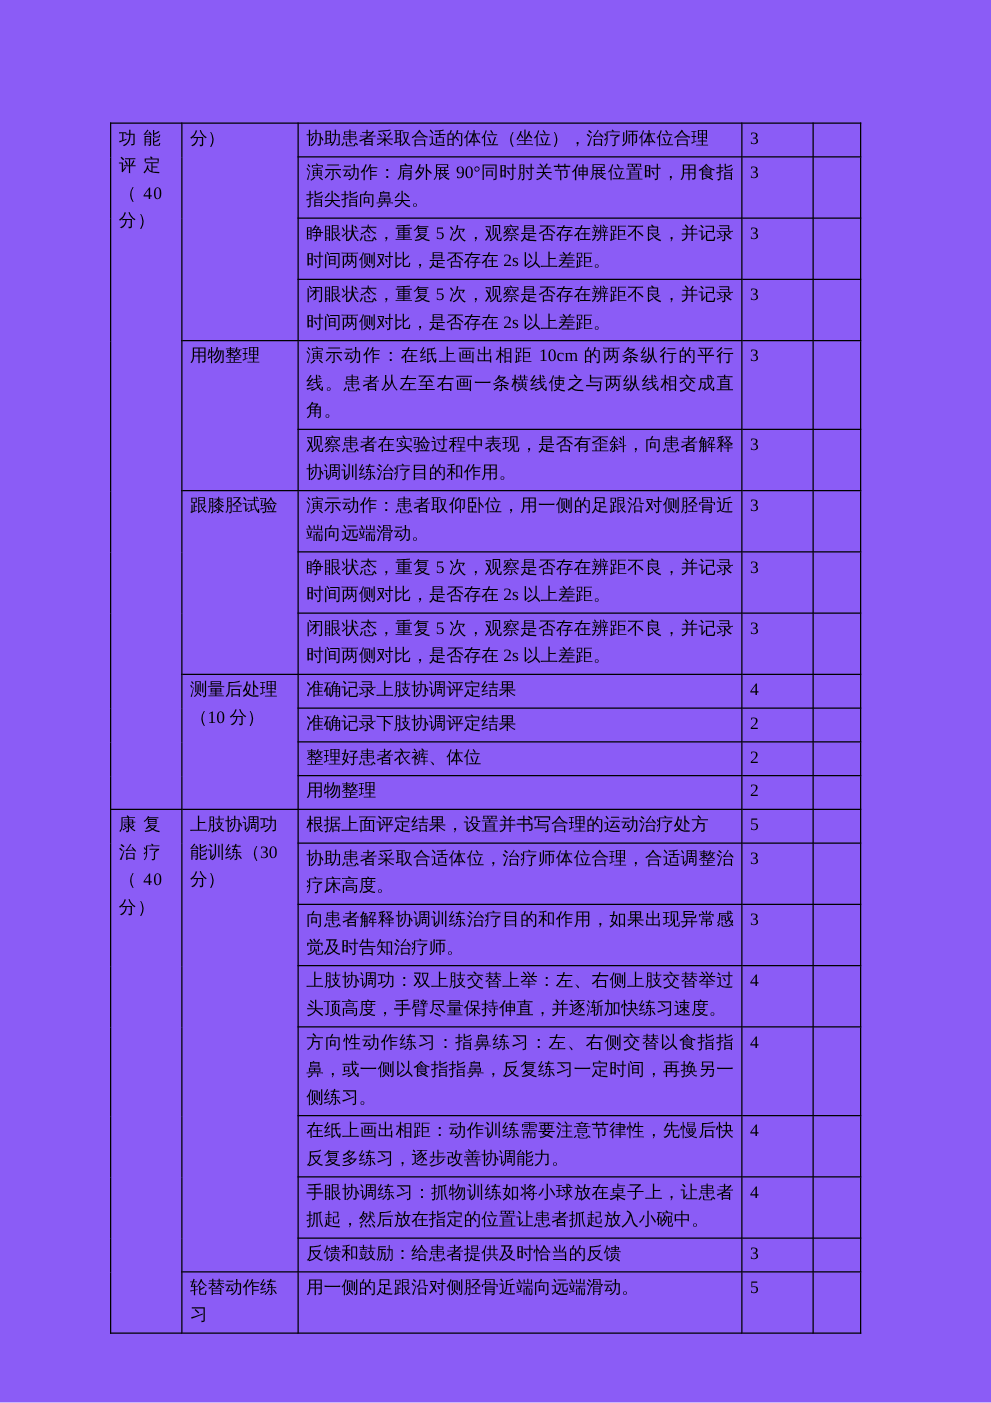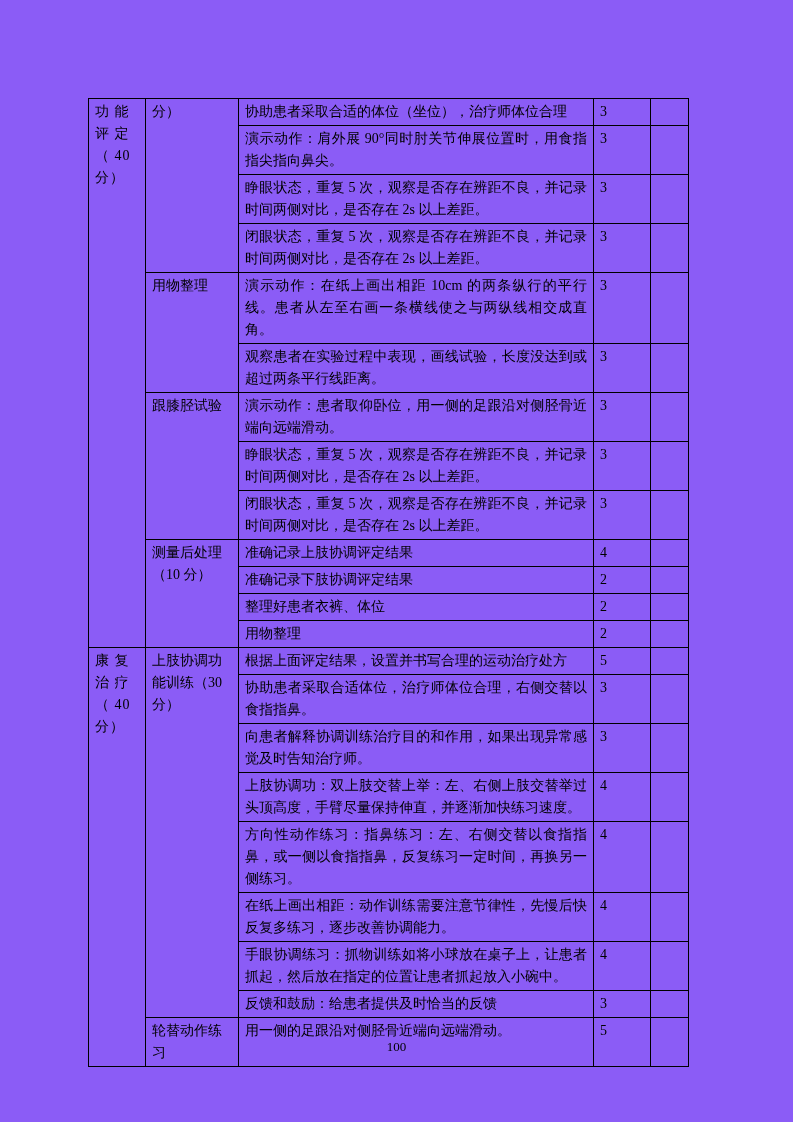--- a/index.html
+++ b/index.html
@@ -97,21 +97,21 @@
         <td class="score">3</td>
         <td class="blank"></td>
       </tr>
       <tr>
         <td class="sub" rowspan="2">用物整理</td>
         <td class="desc">演示动作：在纸上画出相距 10cm 的两条纵行的平行线。患者从左至右画一条横线使之与两纵线相交成直角。</td>
         <td class="score">3</td>
         <td class="blank"></td>
       </tr>
       <tr>
-        <td class="desc">观察患者在实验过程中表现，画线试验，长度没达到或超过两条平行线距离。</td>
+        <td class="desc">观察患者在实验过程中表现，是否有歪斜，向患者解释协调训练治疗目的和作用。</td>
         <td class="score">3</td>
         <td class="blank"></td>
       </tr>
       <tr>
         <td class="sub" rowspan="3">跟膝胫试验</td>
         <td class="desc">演示动作：患者取仰卧位，用一侧的足跟沿对侧胫骨近端向远端滑动。</td>
         <td class="score">3</td>
         <td class="blank"></td>
       </tr>
       <tr>
@@ -152,21 +152,21 @@
 （ 40
 分）</td>
         <td class="sub" rowspan="8">上肢协调功
 能训练（30
 分）</td>
         <td class="desc">根据上面评定结果，设置并书写合理的运动治疗处方</td>
         <td class="score">5</td>
         <td class="blank"></td>
       </tr>
       <tr>
-        <td class="desc">协助患者采取合适体位，治疗师体位合理，右侧交替以食指指鼻。</td>
+        <td class="desc">协助患者采取合适体位，治疗师体位合理，合适调整治疗床高度。</td>
         <td class="score">3</td>
         <td class="blank"></td>
       </tr>
       <tr>
         <td class="desc">向患者解释协调训练治疗目的和作用，如果出现异常感觉及时告知治疗师。</td>
         <td class="score">3</td>
         <td class="blank"></td>
       </tr>
       <tr>
         <td class="desc">上肢协调功：双上肢交替上举：左、右侧上肢交替举过头顶高度，手臂尽量保持伸直，并逐渐加快练习速度。</td>
@@ -195,15 +195,14 @@
       </tr>
       <tr>
         <td class="sub">轮替动作练习</td>
         <td class="desc">用一侧的足跟沿对侧胫骨近端向远端滑动。</td>
         <td class="score">5</td>
         <td class="blank"></td>
       </tr>
     </tbody>
   </table>
 
-  <div class="pageno">100</div>
 
 </div>
 
 </body></html>

